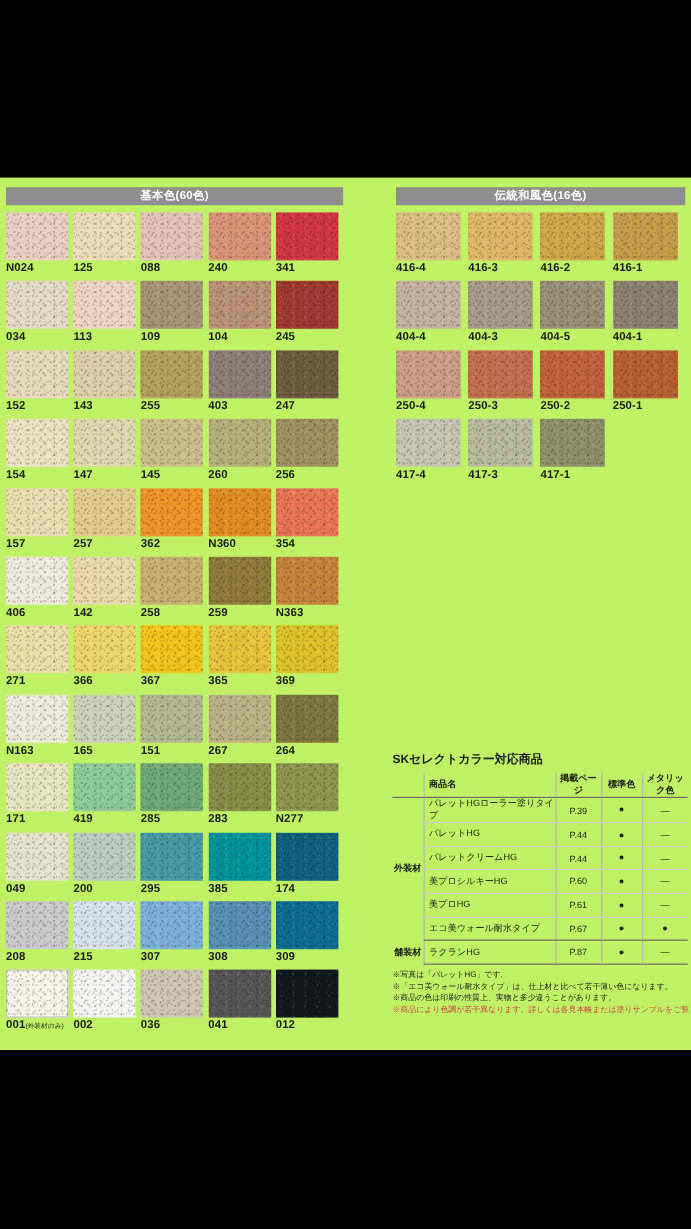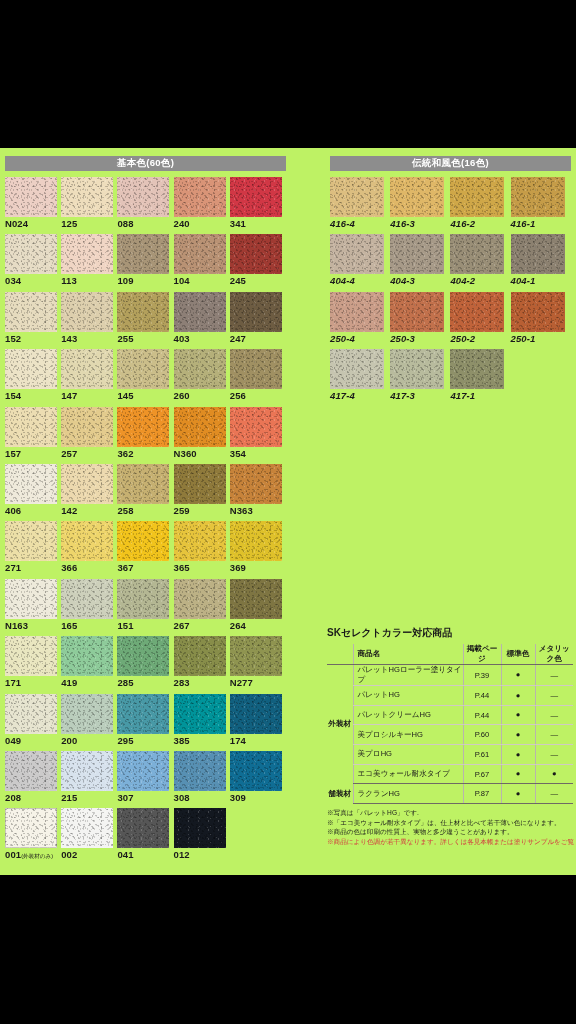--- a/index.html
+++ b/index.html
@@ -30,21 +30,21 @@
   .band {
     height:15px; background:#8d8d8d;
     color:#ffffff; font-size:9.5px; font-weight:bold;
     display:flex; align-items:center; justify-content:center;
     letter-spacing:.3px;
   }
 
   
   .grid { display:grid; gap:0; margin-top:6px; }
   #grid-basic { grid-template-columns:repeat(5, 56.2px);text-decoration:underline; }
-  #grid-trad  { grid-template-columns:repeat(4, 60.2px);font-style:italic; }
+  #grid-trad  { grid-template-columns:repeat(4, 60.2px); }
 
   .cell { position:relative; }
   #grid-basic .cell { height:57.4px; }
   #grid-trad  .cell { height:57.4px; }
 
   .chip {
     width:52px; height:40px;
     position:relative; overflow:hidden;
   }
   #grid-trad .chip { width:54px; }
@@ -452,20 +452,26 @@
             </div>
             <div class="code">001<span class="sub">(外装材のみ)</span></div>
           </div>
           <div class="cell">
             <div class="chip" style="background: rgb(244, 244, 242);">
               <div class="tex"></div>
             </div>
             <div class="code">002</div>
           </div>
           <div class="cell">
+            <div class="chip" style="background: rgb(206, 197, 178);">
+              <div class="tex"></div>
+            </div>
+            <div class="code">036</div>
+          </div>
+          <div class="cell">
             <div class="chip" style="background: rgb(86, 86, 86);">
               <div class="tex"></div>
             </div>
             <div class="code">041</div>
           </div>
           <div class="cell">
             <div class="chip" style="background: rgb(19, 24, 32);">
               <div class="tex"></div>
             </div>
             <div class="code">012</div>
@@ -509,21 +515,21 @@
           <div class="cell">
             <div class="chip" style="background: rgb(167, 154, 136);">
               <div class="tex"></div>
             </div>
             <div class="code">404-3</div>
           </div>
           <div class="cell">
             <div class="chip" style="background: rgb(154, 143, 119);">
               <div class="tex"></div>
             </div>
-            <div class="code">404-2</div>
+            <div class="code">404-5</div>
           </div>
           <div class="cell">
             <div class="chip" style="background: rgb(140, 129, 112);">
               <div class="tex"></div>
             </div>
             <div class="code">404-1</div>
           </div>
           <div class="cell">
             <div class="chip" style="background: rgb(203, 158, 137);">
               <div class="tex"></div>

